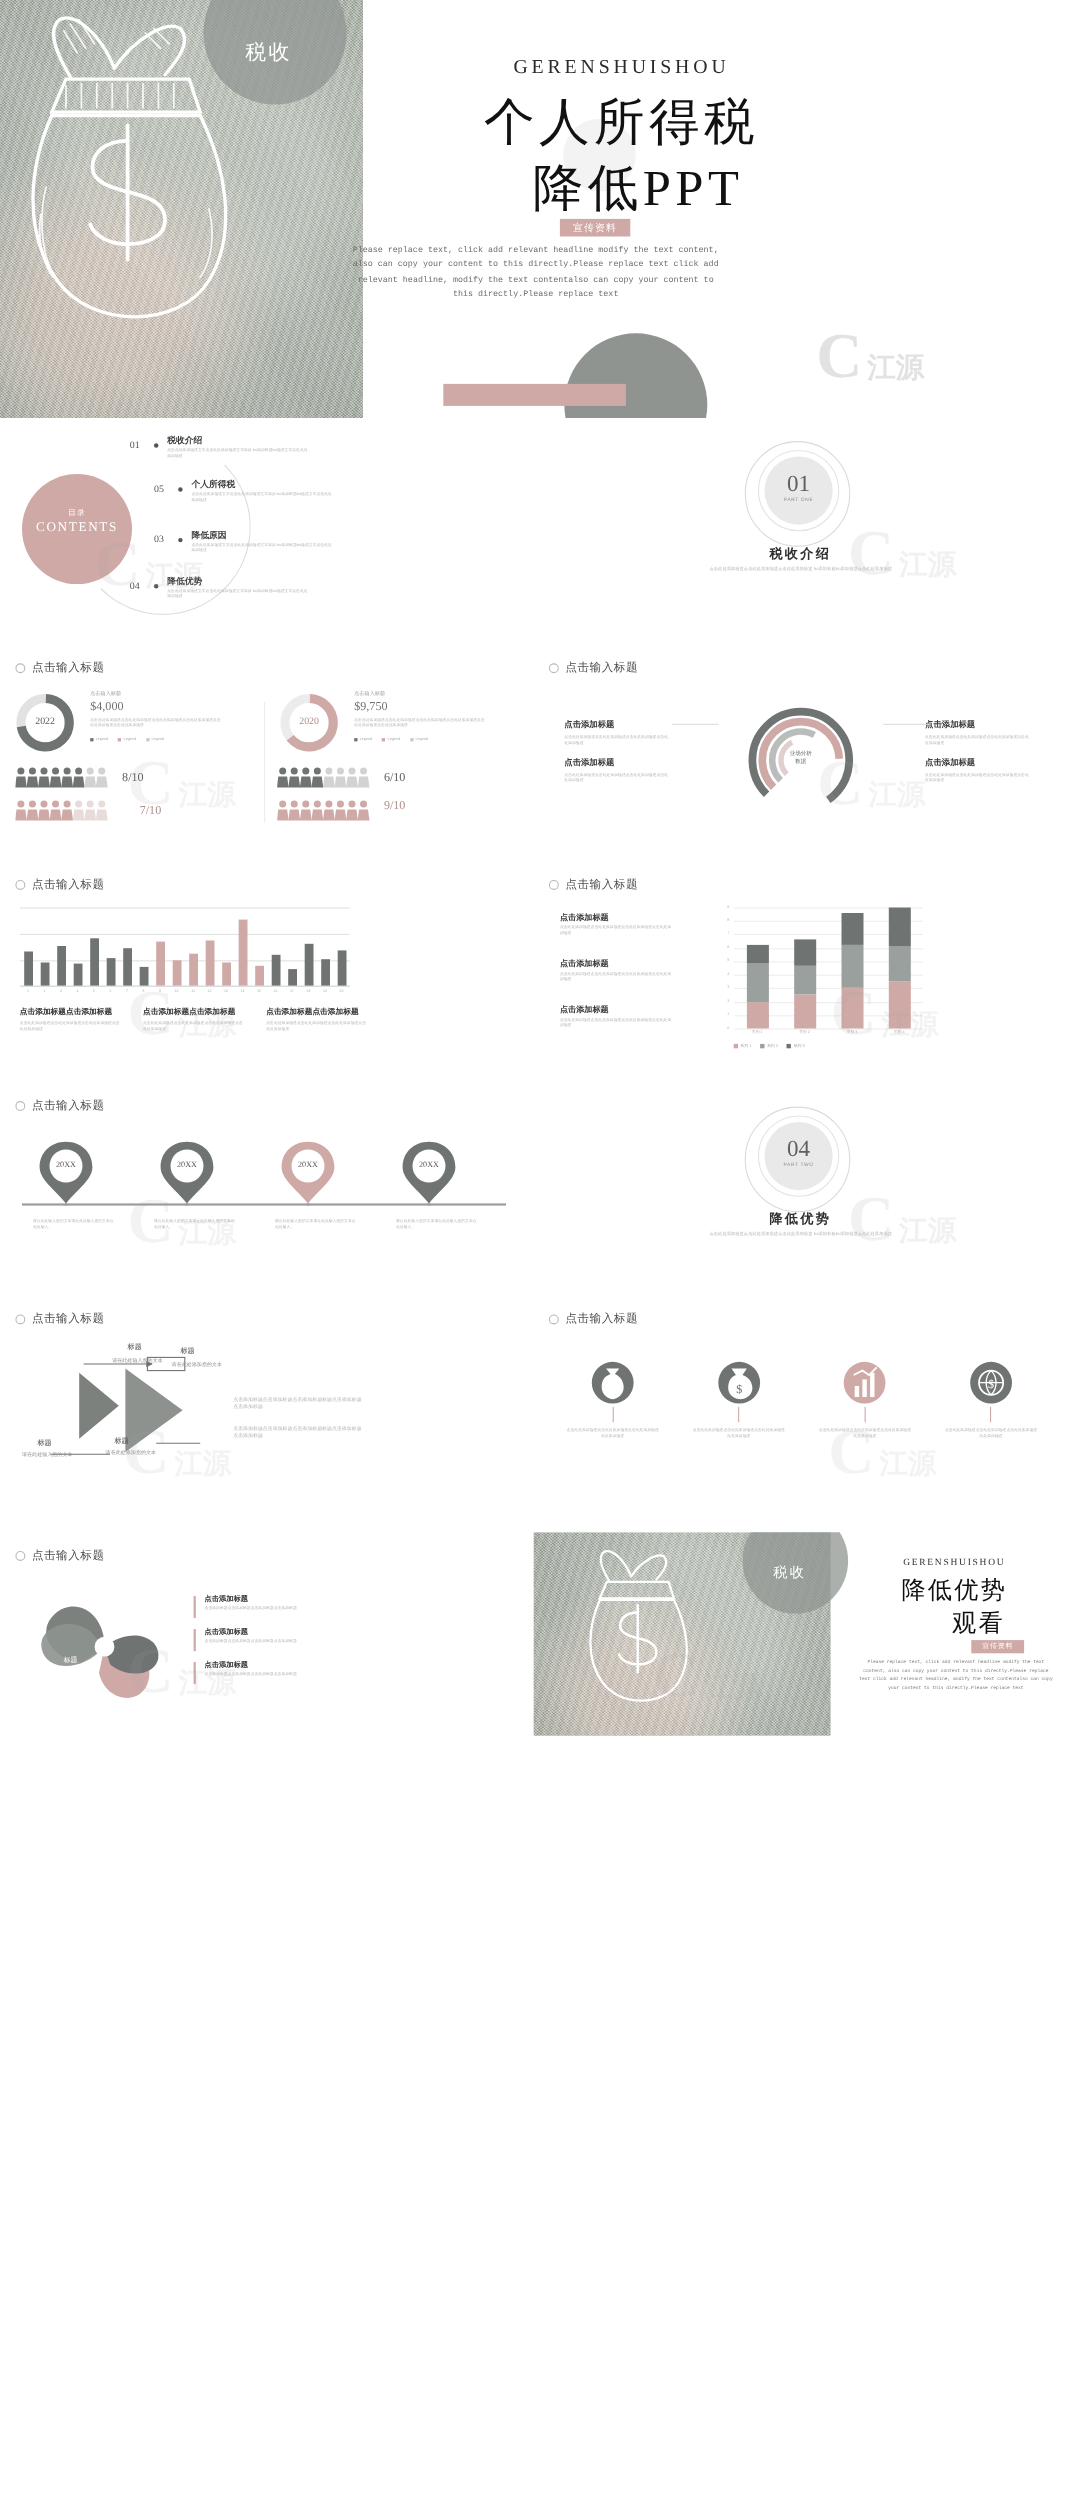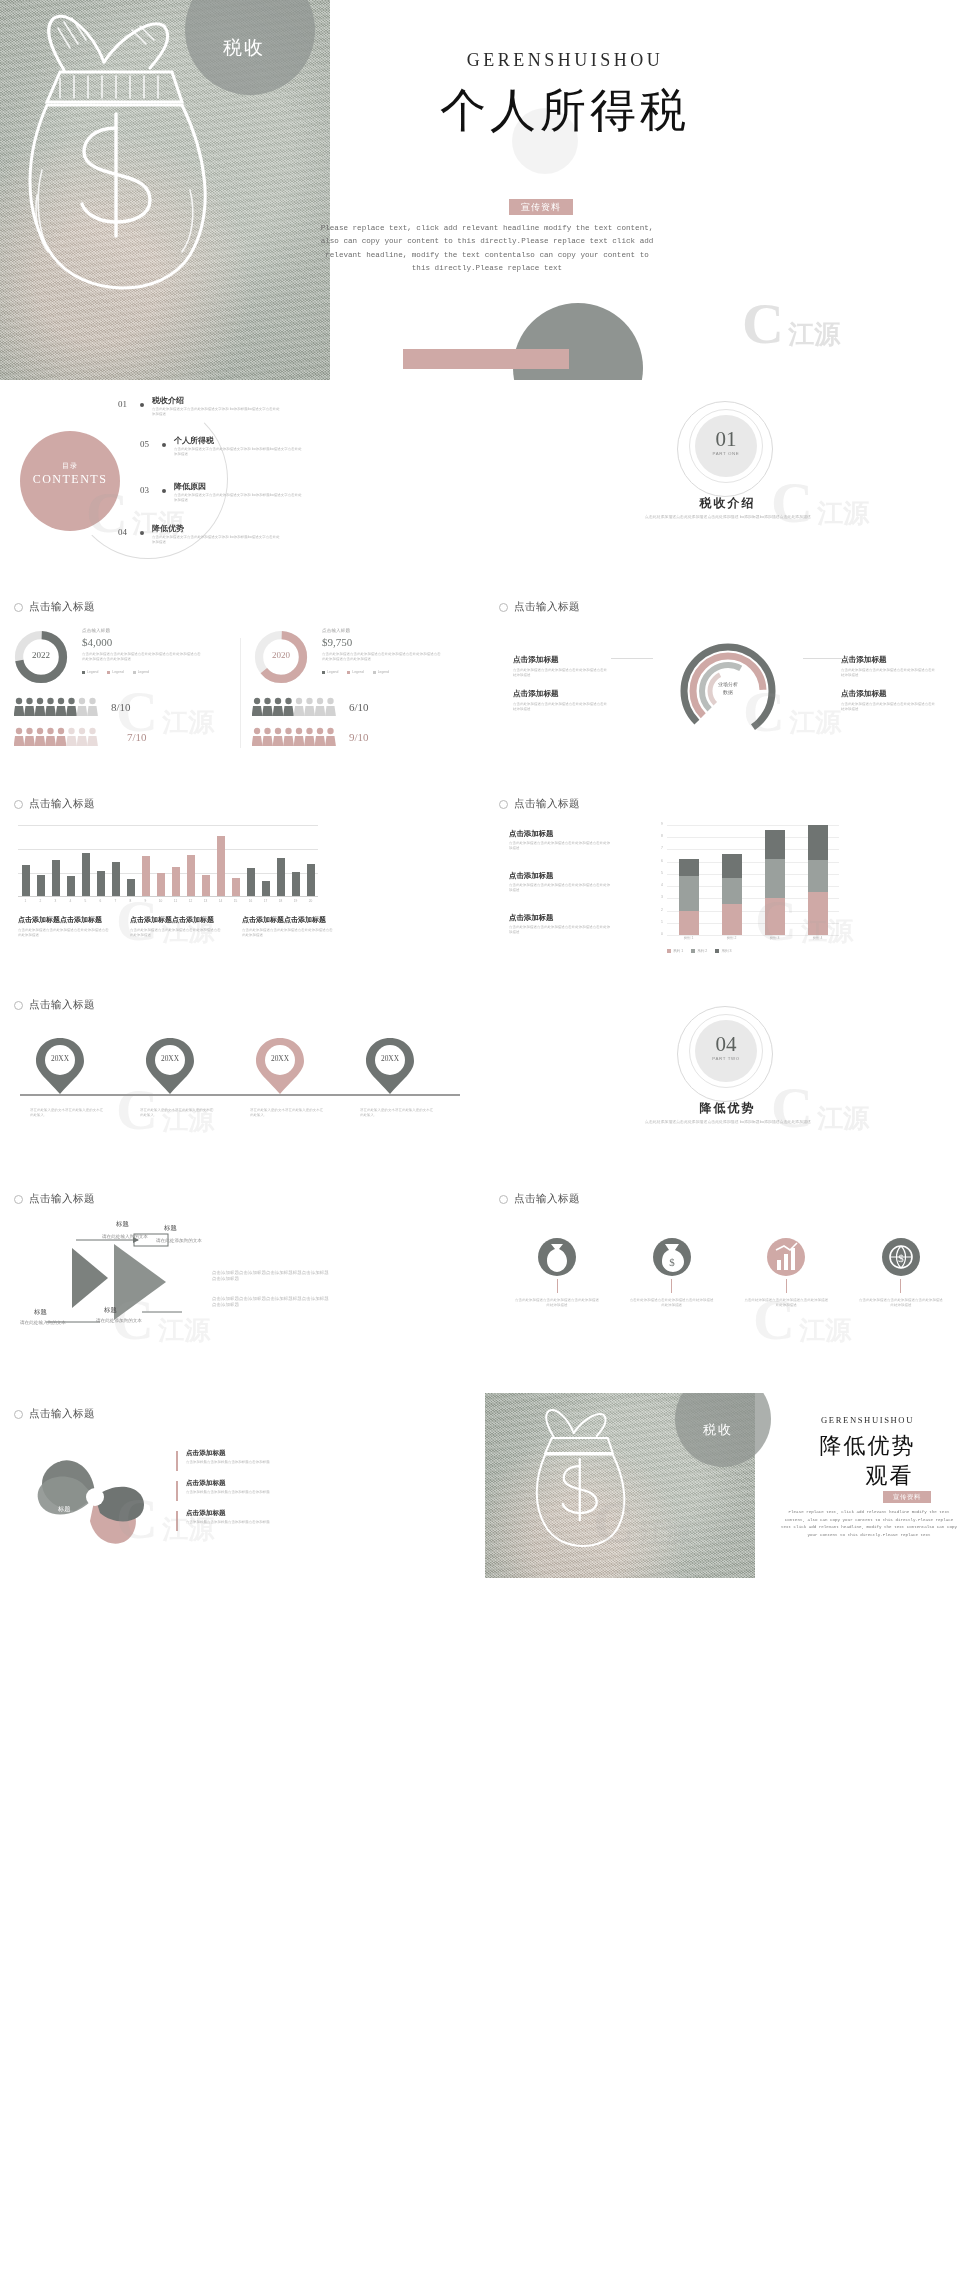--- a/index.html
+++ b/index.html
@@ -98,20 +98,22 @@
     <div style="position:absolute;left:403px;top:349px;width:166px;height:20px;background:#cfa9a6;"></div>
 
     <div class="circ-lite" style="left:512px;top:108px;width:66px;height:66px;opacity:.55;"></div>
 
     <div style="position:absolute;left:0;top:50px;width:970px;text-align:center;
                 font-family:'Liberation Serif',serif;font-size:18px;letter-spacing:3.5px;color:#2b2b2b;
                 padding-left:160px;">GERENSHUISHOU</div>
 
     <div style="position:absolute;left:0;top:80px;width:970px;text-align:center;padding-left:160px;
                 font-family:'Liberation Serif',serif;font-size:46px;letter-spacing:4px;color:#111;">个人所得税</div>
+    <div style="position:absolute;left:0;top:140px;width:970px;text-align:center;padding-left:190px;
+                font-family:'Liberation Serif',serif;font-size:46px;letter-spacing:4px;color:#111;">降低PPT</div>
 
     <div style="position:absolute;left:509px;top:199px;width:64px;height:16px;background:#cfa9a6;
                 color:#fff;font-size:9px;line-height:16px;text-align:center;letter-spacing:1px;">宣传资料</div>
 
     <div style="position:absolute;left:318px;top:222px;width:338px;text-align:center;
                 font-family:'Liberation Mono',monospace;font-size:7.6px;line-height:1.75;color:#6d6d6d;">Please replace text, click add relevant headline modify the text content, also can copy your content to this directly.Please replace text click add relevant headline, modify the text contentalso can copy your content to this directly.Please replace text</div>
 
     <div class="wm" style="left:742px;top:290px;">
       <span class="c">C</span>
       <span class="t">江源</span>
@@ -351,21 +353,21 @@
               <path d="M1 10h8l1.4 10H-0.4z"></path>
             </g>
           <g transform="translate(73.5,0)">
               <circle cx="5" cy="5" r="3.2"></circle>
               <path d="M1 10h8l1.4 10H-0.4z"></path>
             </g>
         </g>
       </svg>
       <span style="font-size:11px;color:#5e5e5e;font-family:'Liberation Serif',serif;margin-left:8px;">6/10</span>
     </div>
-    <div style="position:absolute;left:252px;top:148px;display:flex;align-items:center;gap:3px;">
+    <div style="position:absolute;left:252px;top:148px;display:flex;align-items:flex-start;gap:3px;">
       <svg width="86" height="22" viewBox="0 0 86 22">
         <g fill="#cfa9a6">
           <g>
               <circle cx="5" cy="5" r="3.2"></circle>
               <path d="M1 10h8l1.4 10H-0.4z"></path>
             </g>
           <g transform="translate(10.5,0)">
               <circle cx="5" cy="5" r="3.2"></circle>
               <path d="M1 10h8l1.4 10H-0.4z"></path>
             </g>

